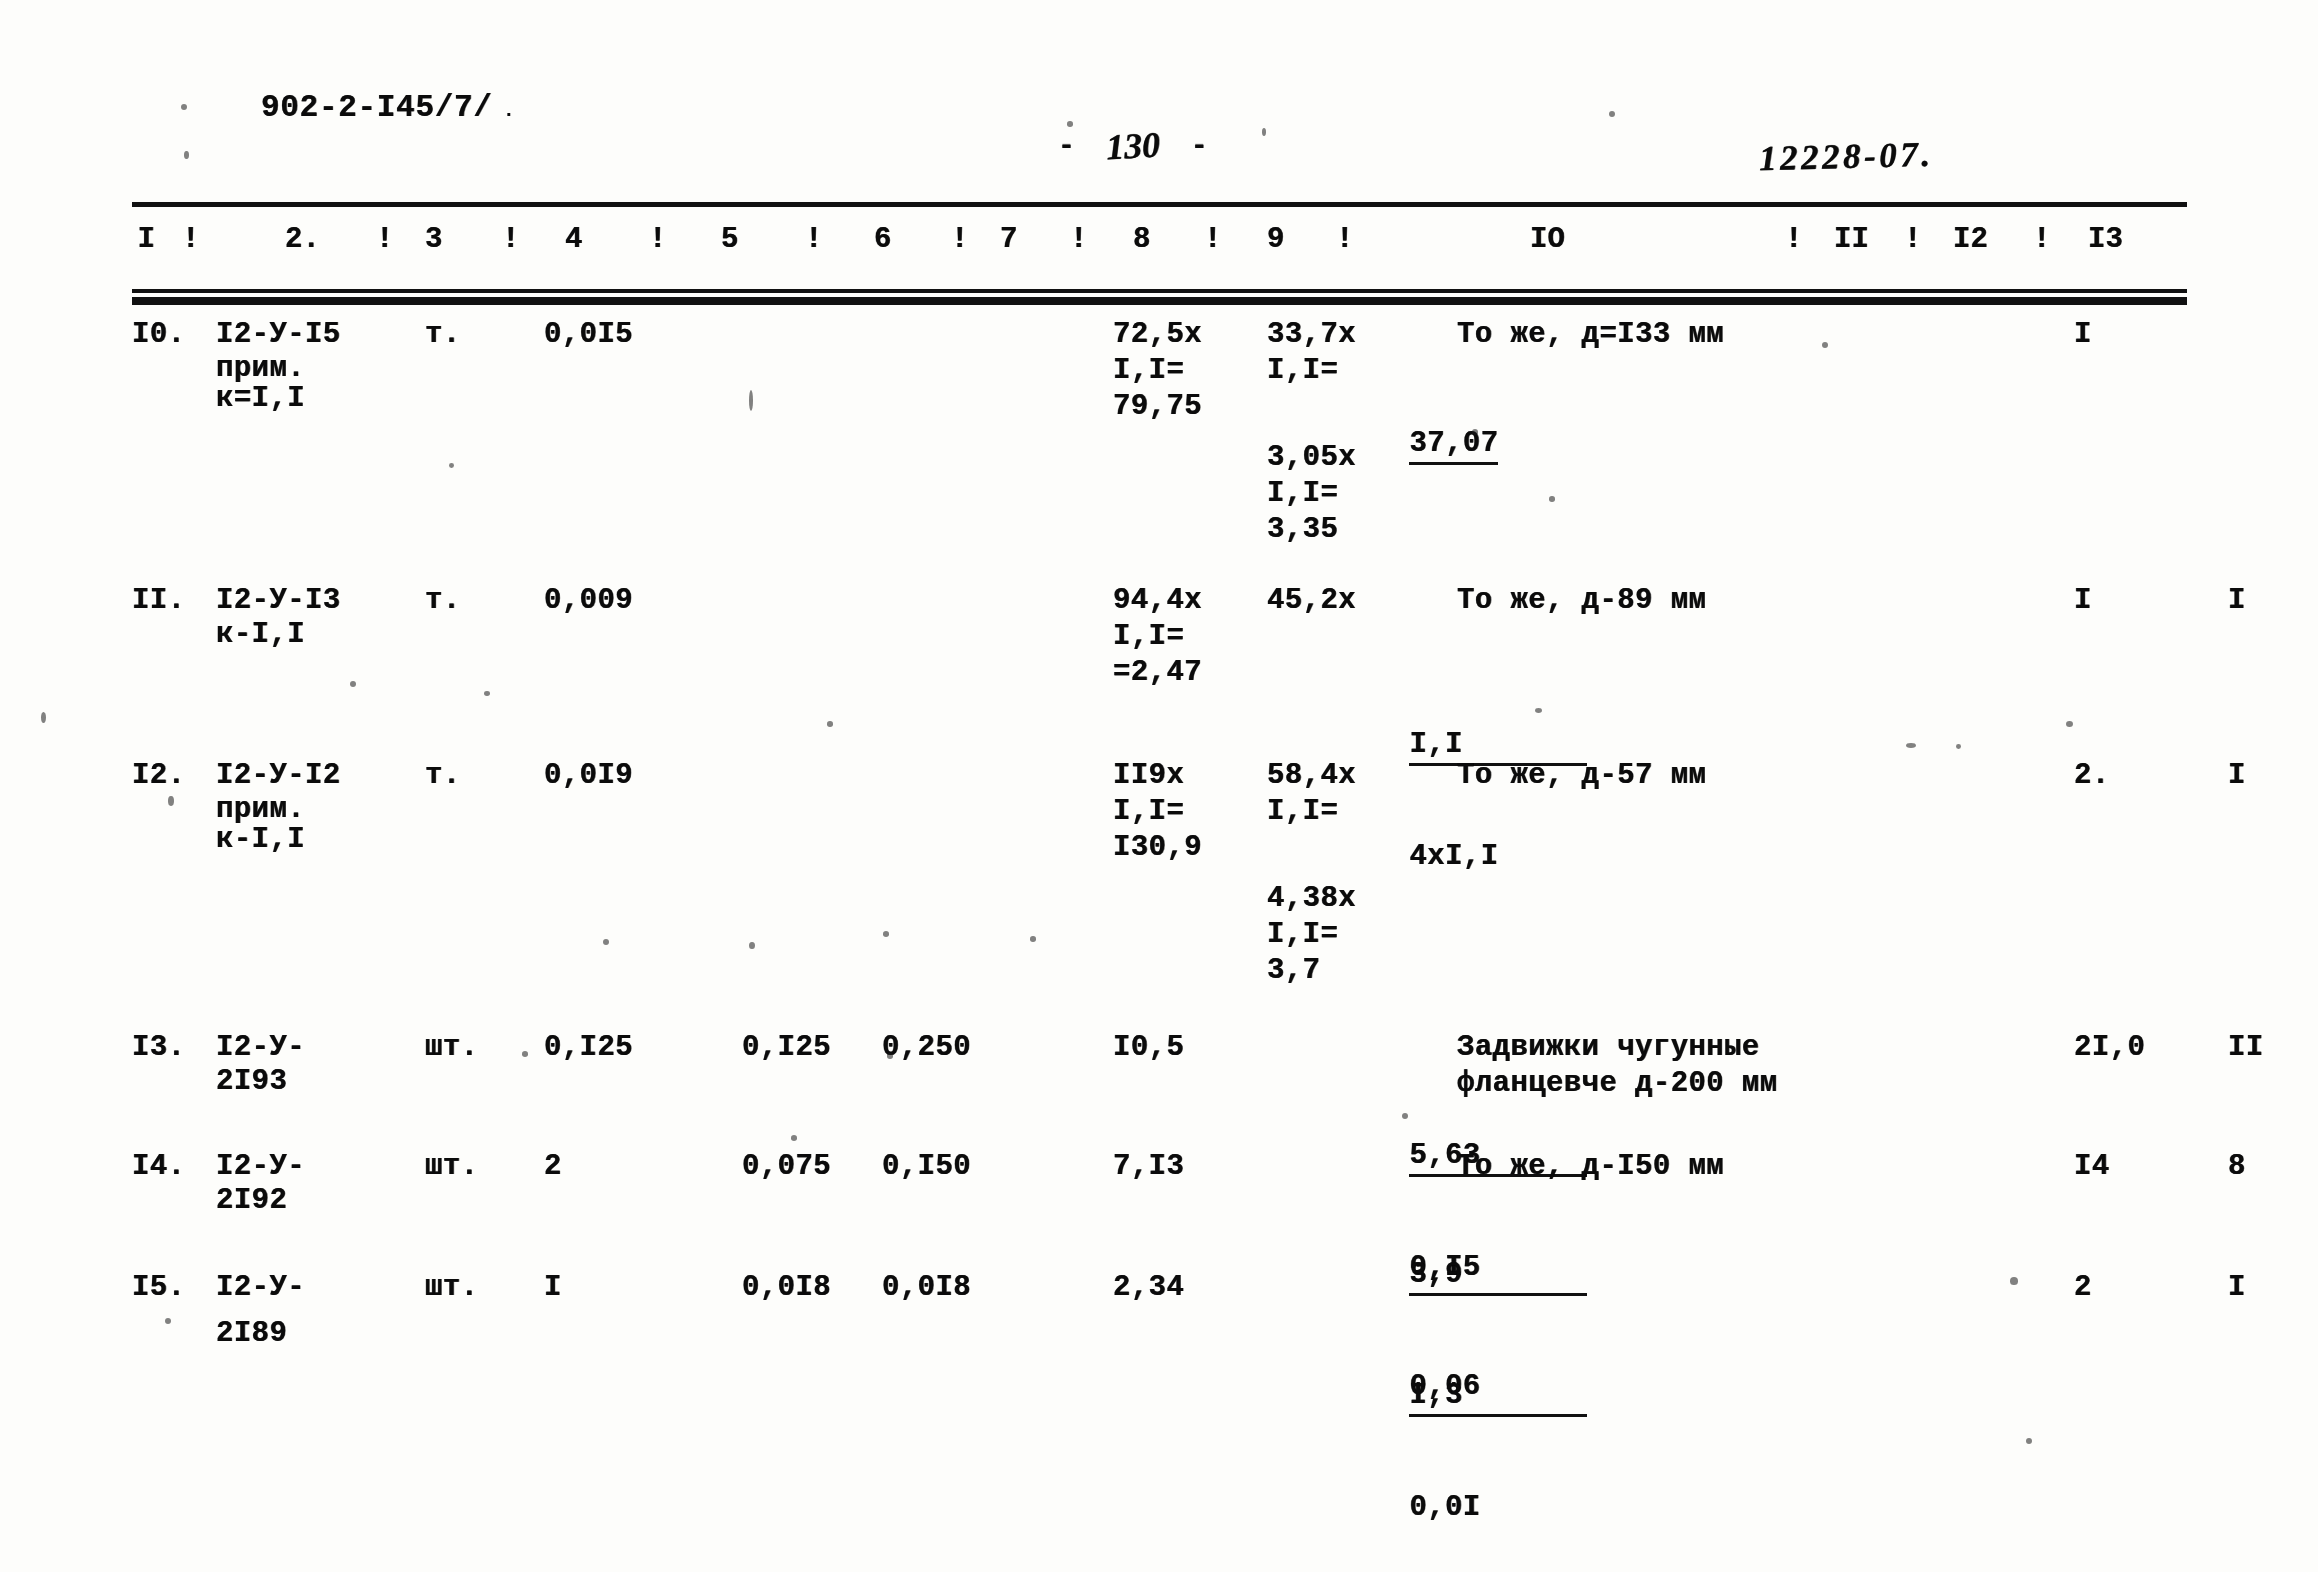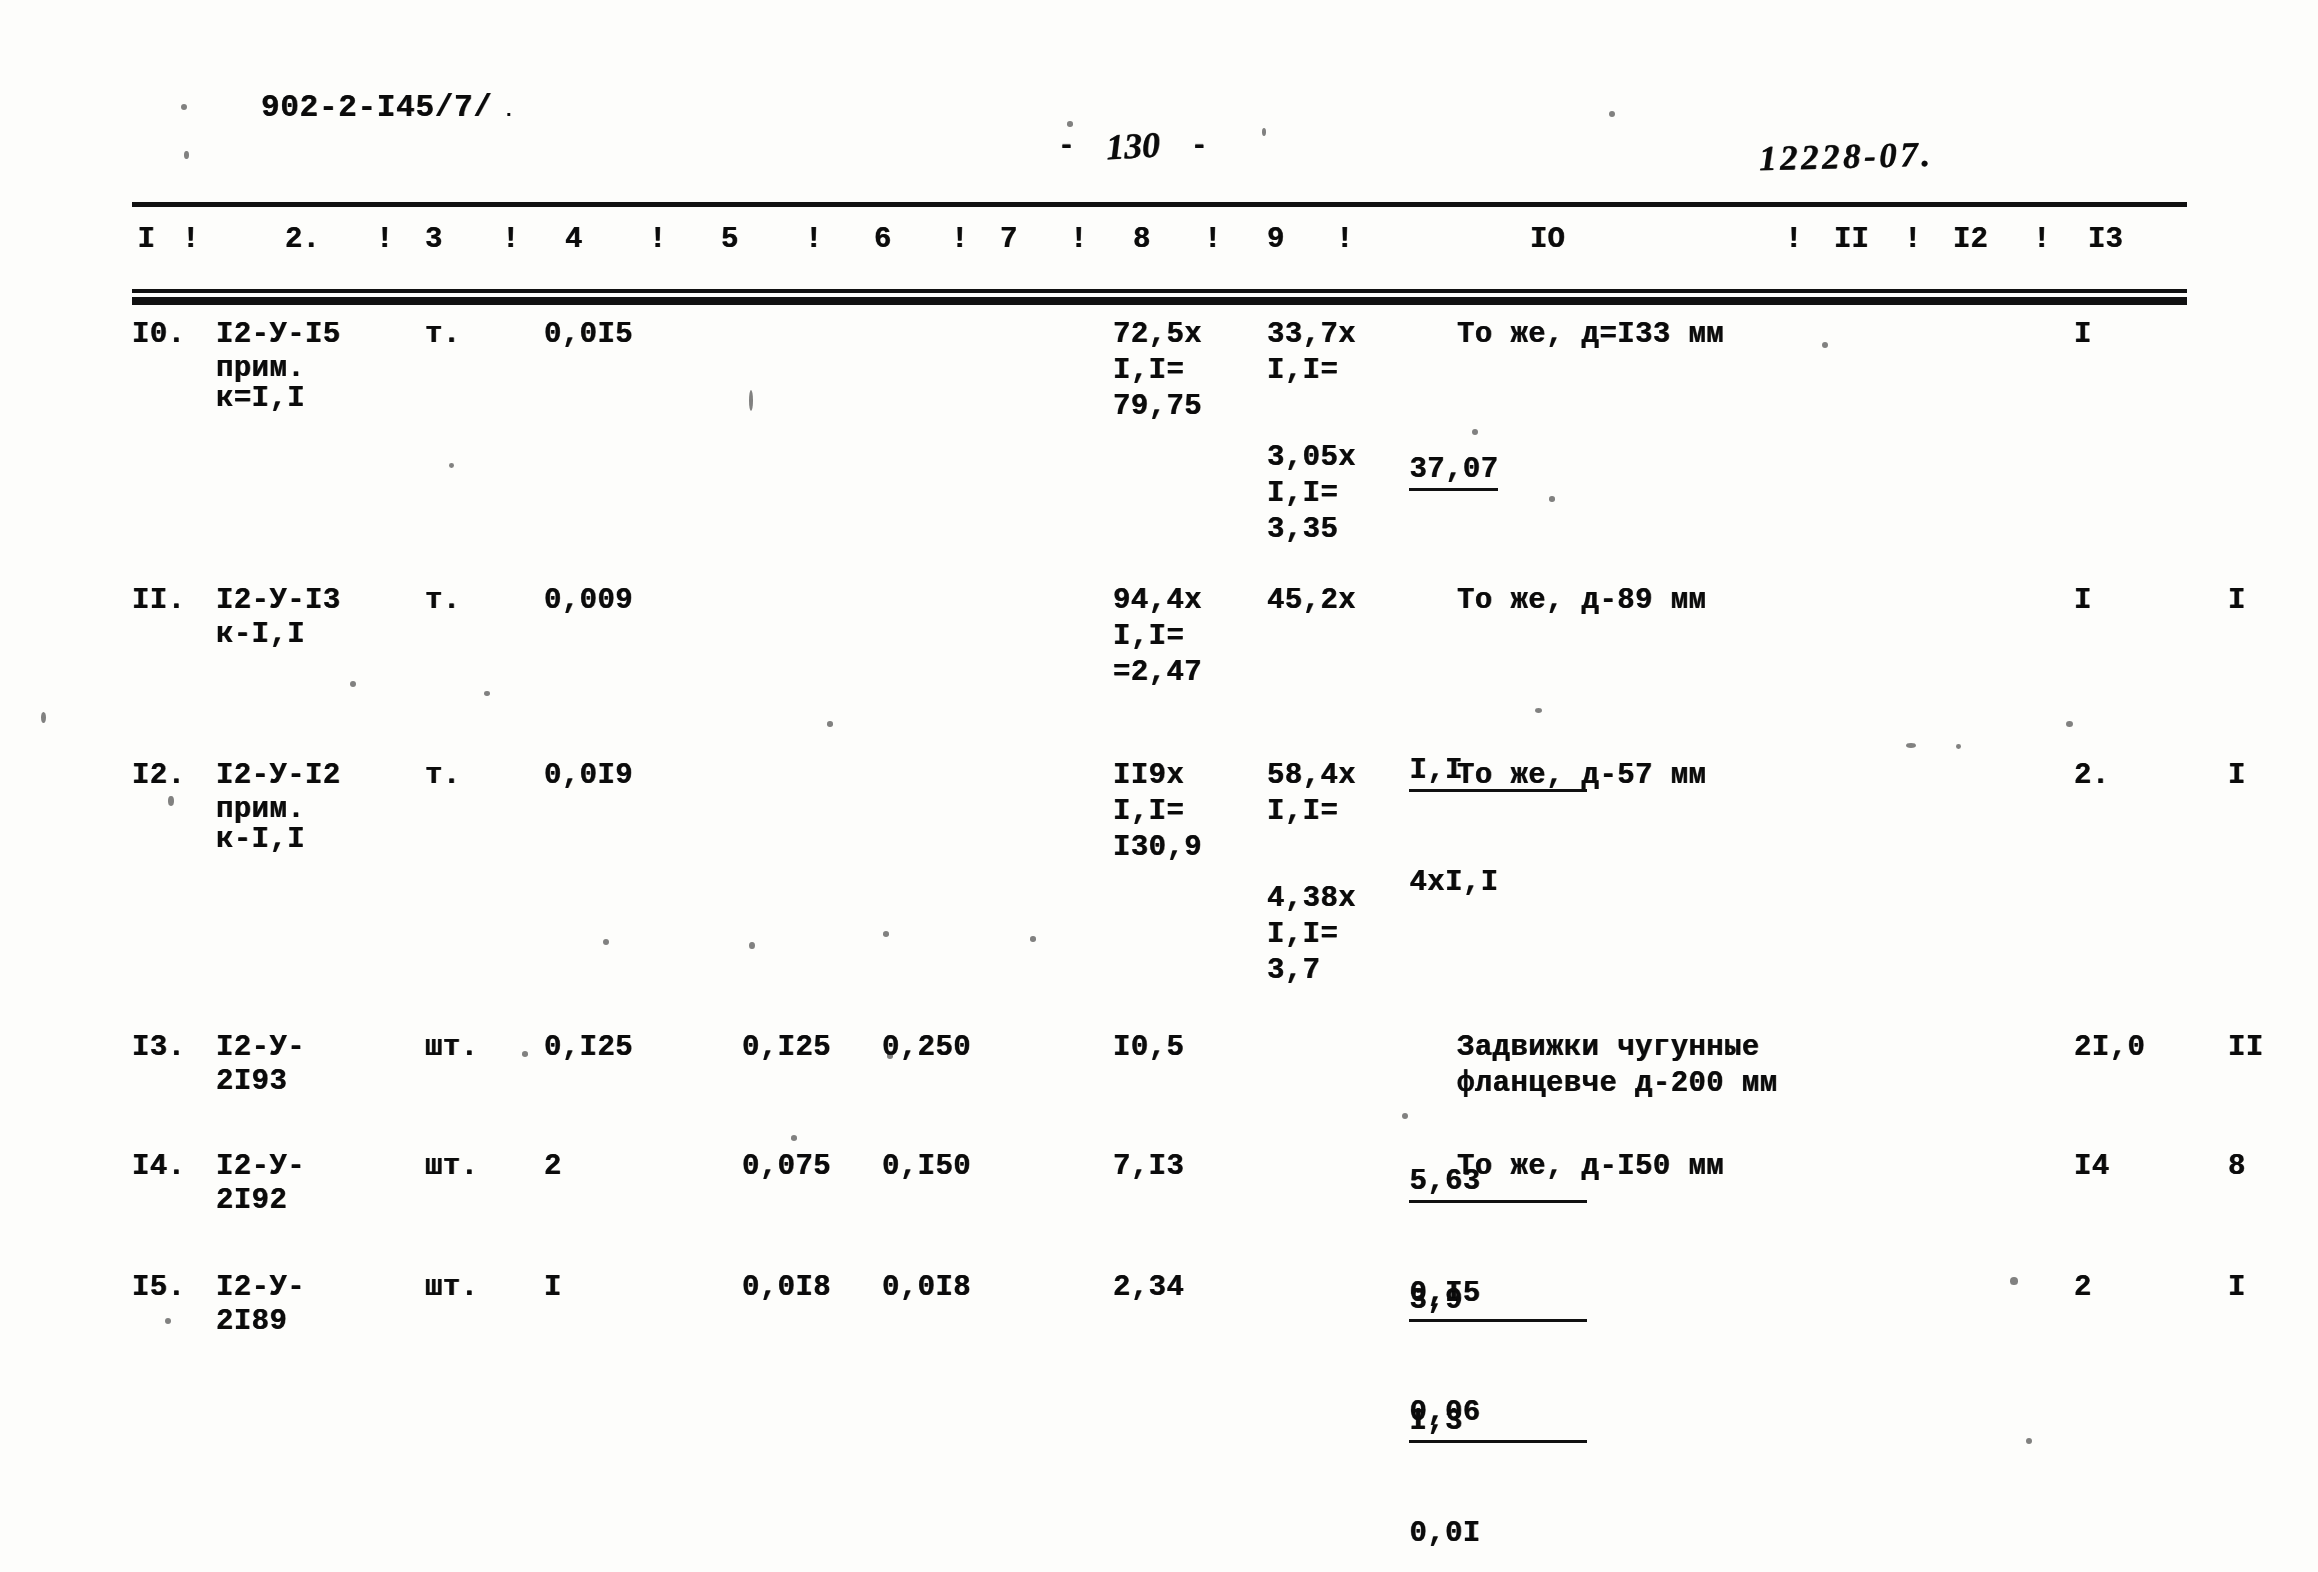--- a/index.html
+++ b/index.html
@@ -147,21 +147,20 @@
   
   .frac {
     display: inline-block;
     text-align: left;
   }
   .frac .top {
     display: block;
     border-bottom: 3.5px solid #111;
     padding-bottom: 0.7px;
     line-height: 35px;
-    margin-top: 26px;
   }
   .frac .bot {
     display: block;
     line-height: 36px;
     padding-top: 1.4px;
   }
 
   
   .ink {
     text-shadow:
@@ -322,21 +321,21 @@
         </span>
       </div>
       <div class="cell c-desc" style="top:0px">То же, д-I50 мм</div>
       <div class="cell c-q12" style="top:0px">I4</div>
       <div class="cell c-q13" style="top:0px">8</div>
     </div>
 
     <div class="row" style="height:126px">
       <div class="cell c-no" style="top:0px">I5.</div>
       <div class="cell c-code" style="top:0px">I2-У-</div>
-      <div class="cell c-code" style="top:34px">2I89</div>
+      <div class="cell c-code" style="top:46px">2I89</div>
       <div class="cell c-unit" style="top:0px">шт.</div>
       <div class="cell c-q4" style="top:0px">I</div>
       <div class="cell c-q5" style="top:0px">0,0I8</div>
       <div class="cell c-q6" style="top:0px">0,0I8</div>
       <div class="cell c-q8" style="top:0px">2,34</div>
       <div class="cell c-q9" style="top:0px">
         <span class="frac">
           <span class="top">I,3</span>
           <span class="bot">0,0I</span>
         </span>

